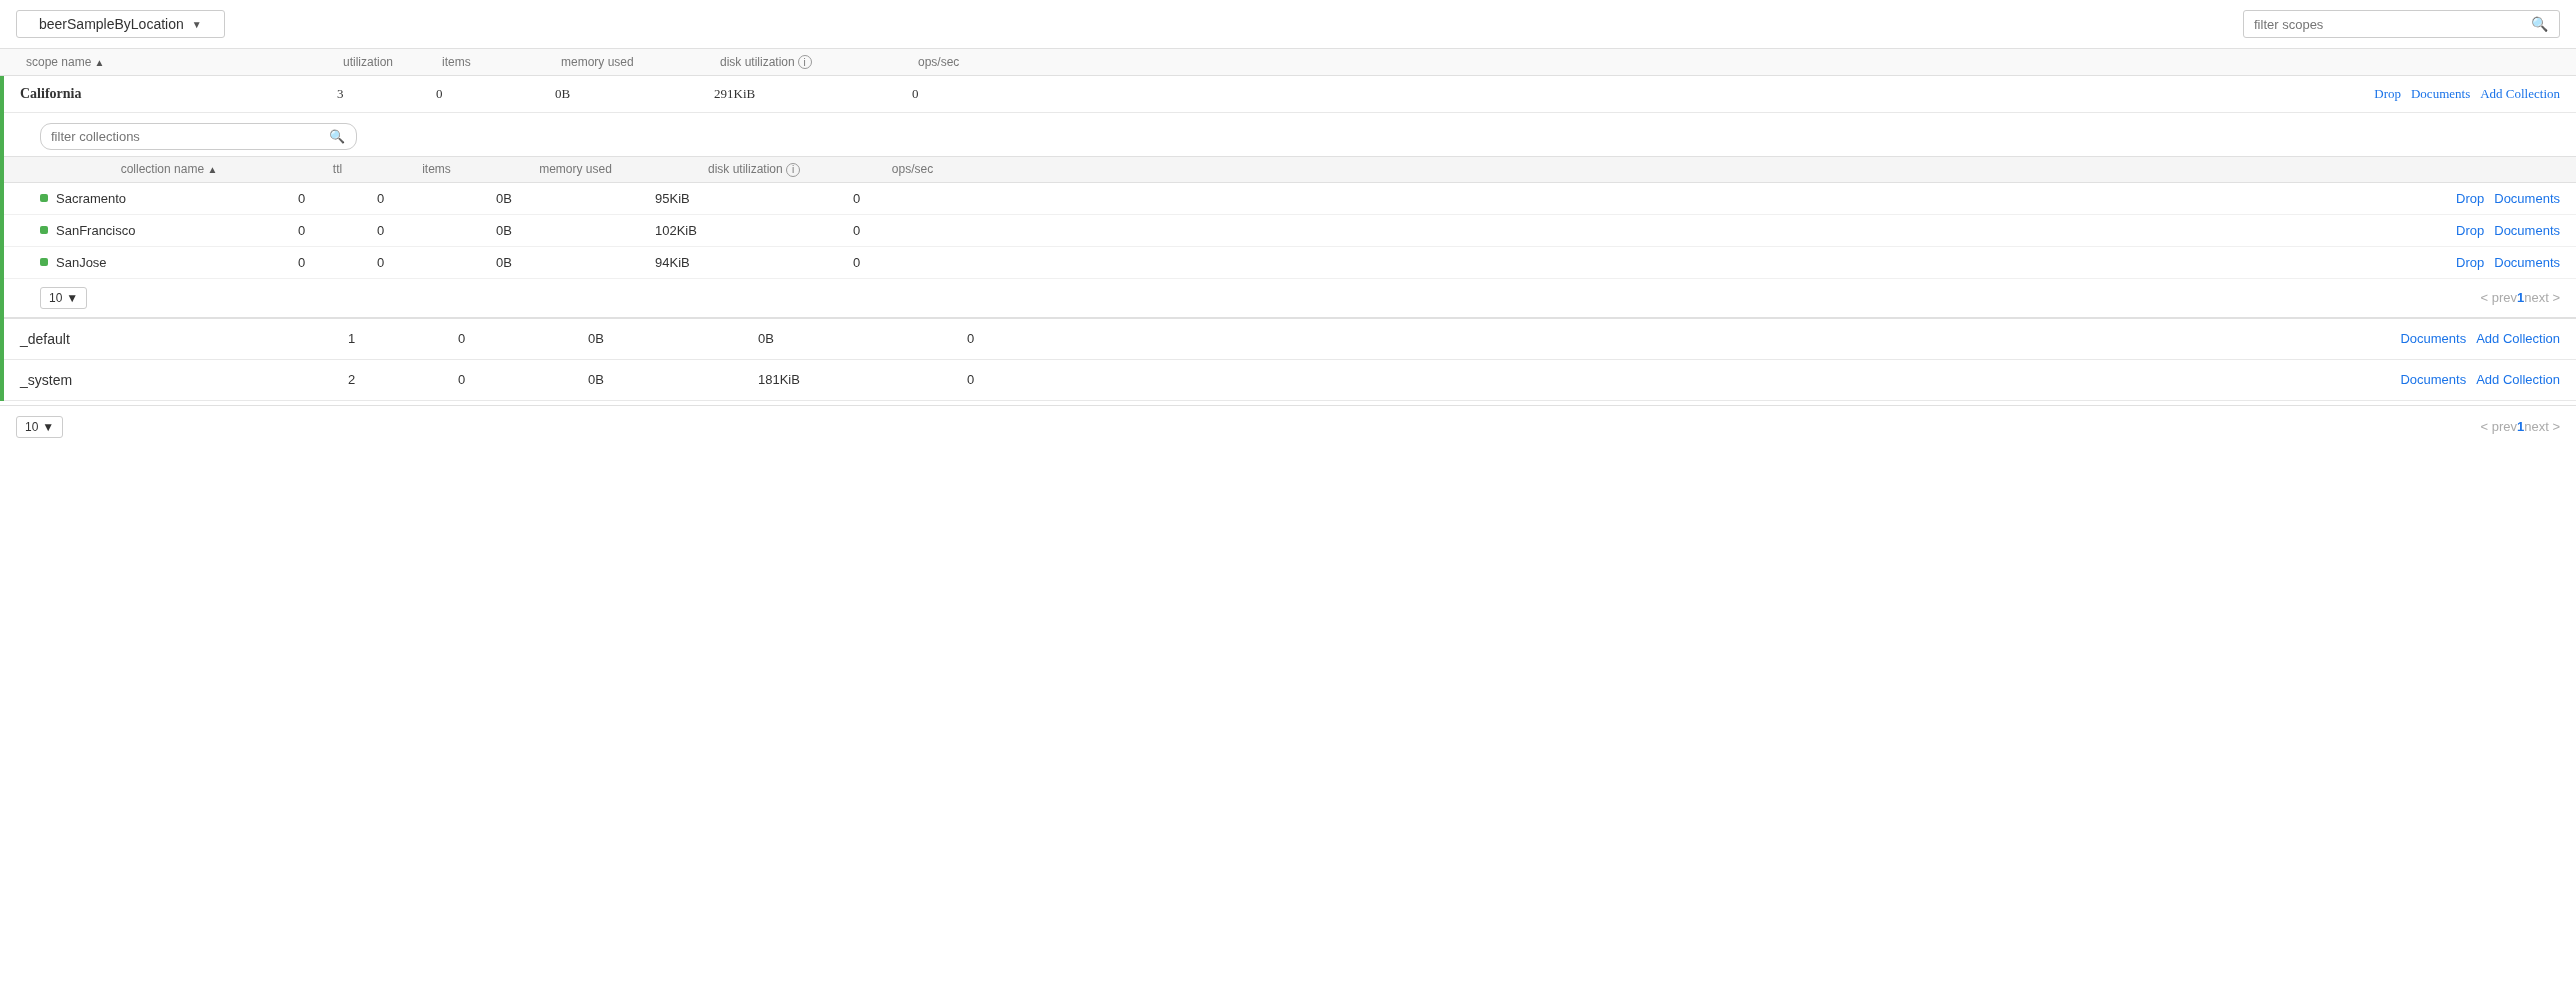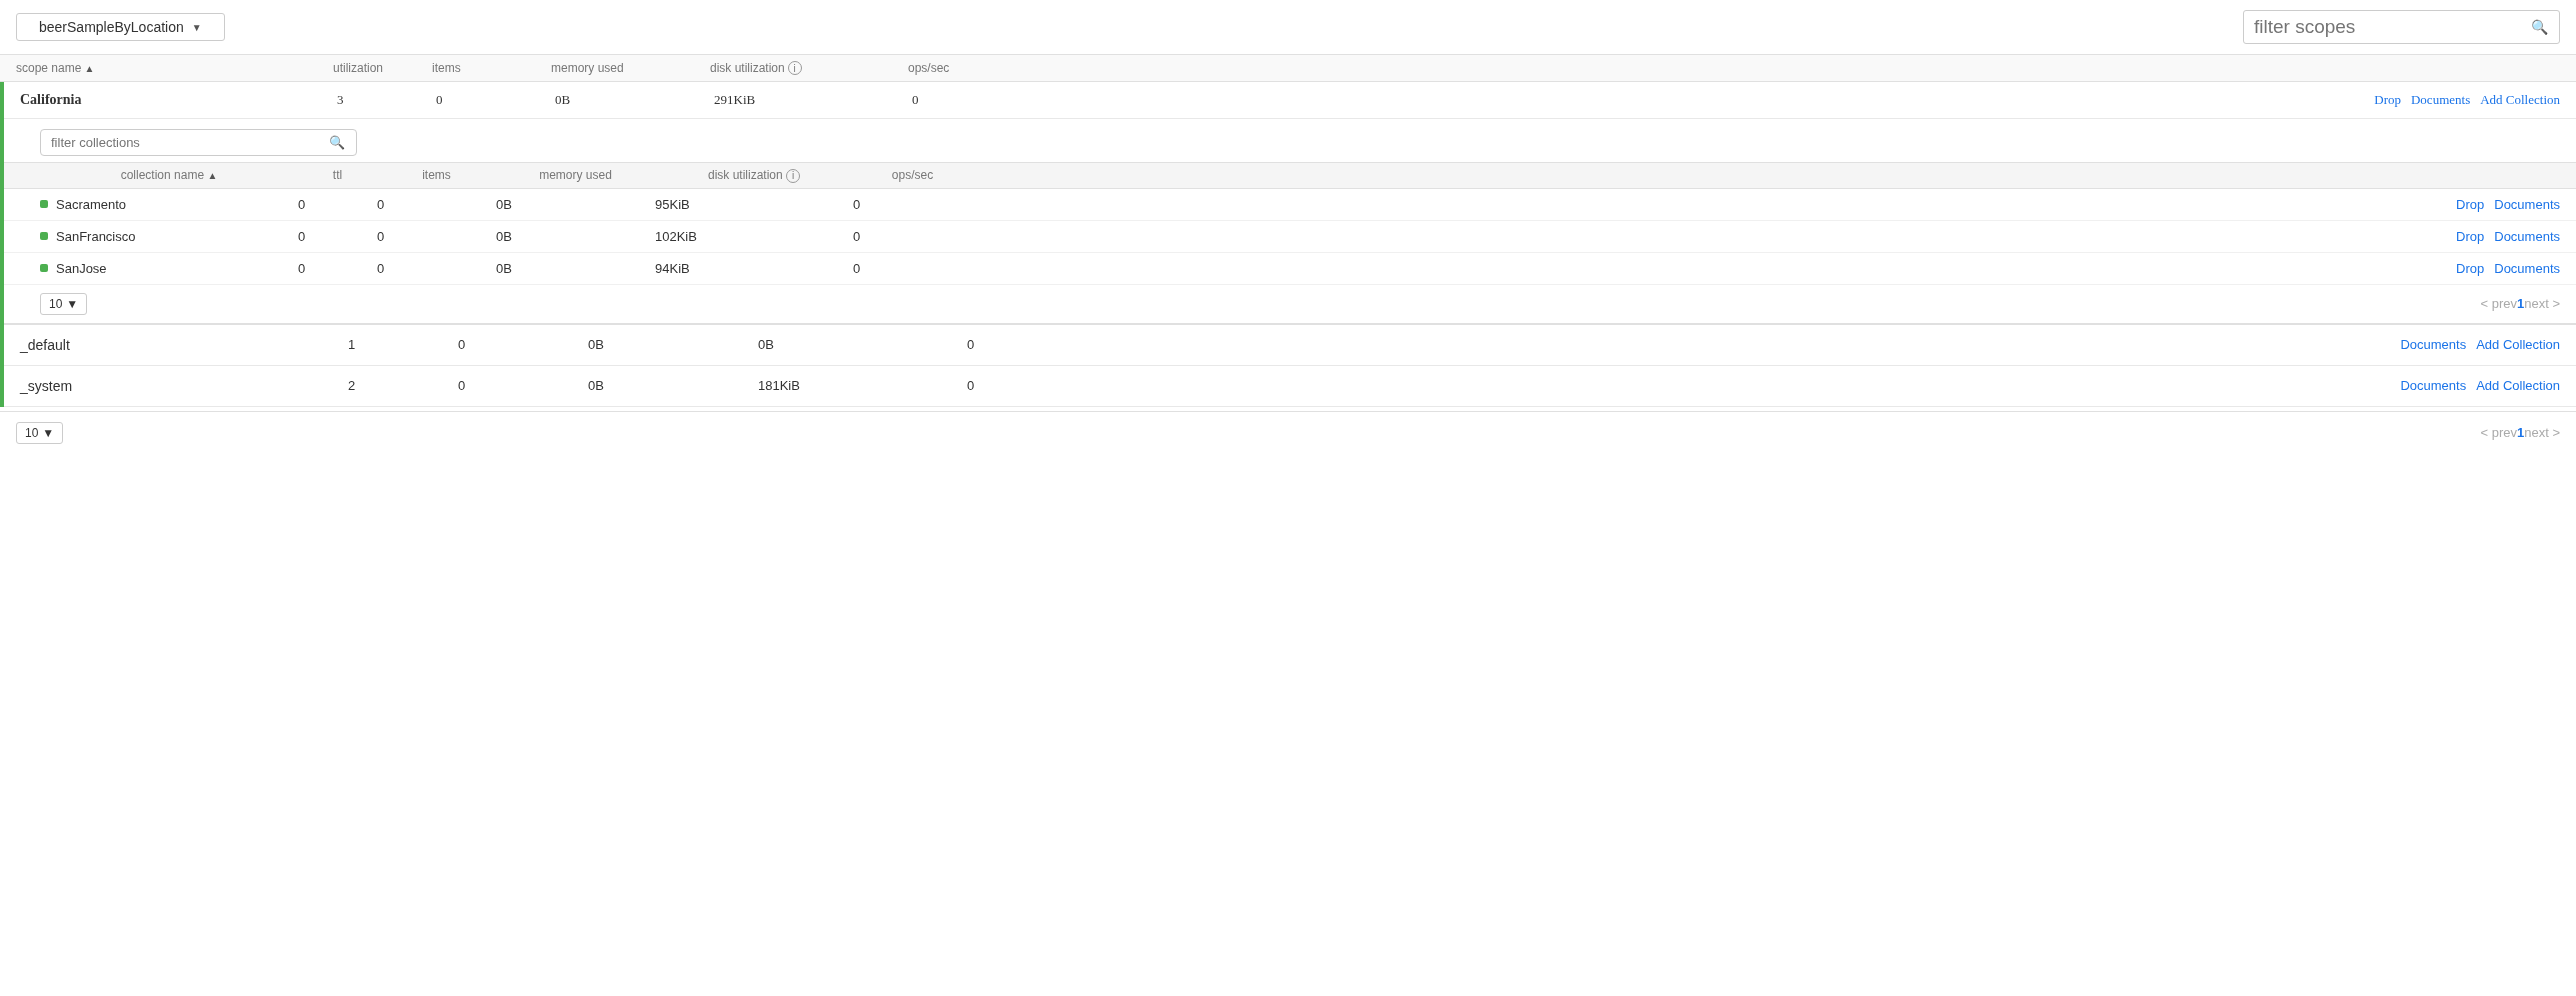--- a/index.html
+++ b/index.html
@@ -40,32 +40,32 @@
       border: 1px solid #ccc;
       border-radius: 3px;
       padding: 5px 10px;
       background: #fff;
       width: 317px;
     }
     .filter-scopes-wrap input {
       border: none;
       outline: none;
       flex: 1;
-      font-size: 19px;
+      font-size: 13px;
       color: #15803d;
     }
     .filter-scopes-wrap .search-icon {
       color: #aaa;
       font-size: 14px;
     }
 
     .scope-table-header {
       display: grid;
       grid-template-columns: 317px 99px 119px 159px 198px 119px 1fr;
-      padding: 6px 16px;
+      padding: 6px 26px;
       color: #777;
       font-size: 12px;
       border-bottom: 1px solid #e0e0e0;
       background: #f9f9f9;
     }
     .scope-table-header .col {
       display: flex;
       align-items: center;
       gap: 3px;
     }
@@ -113,21 +113,21 @@
     }
 
     .filter-collections-area {
       padding: 10px 16px 6px 36px;
       background: #fff;
     }
     .filter-collections-wrap {
       display: flex;
       align-items: center;
       border: 1px solid #ccc;
-      border-radius: 4px;
+      border-radius: 11px;
       padding: 5px 10px;
       background: #fff;
       width: 317px;
     }
     .filter-collections-wrap input {
       border: none;
       outline: none;
       flex: 1;
       font-size: 13px;
       color: #999;

